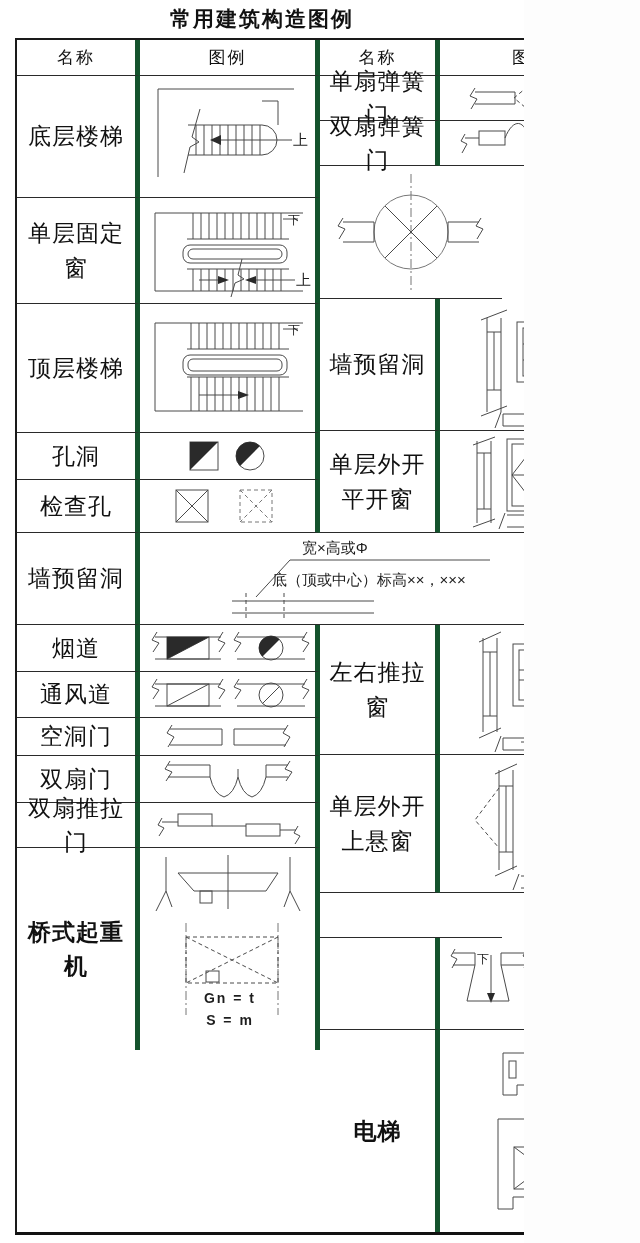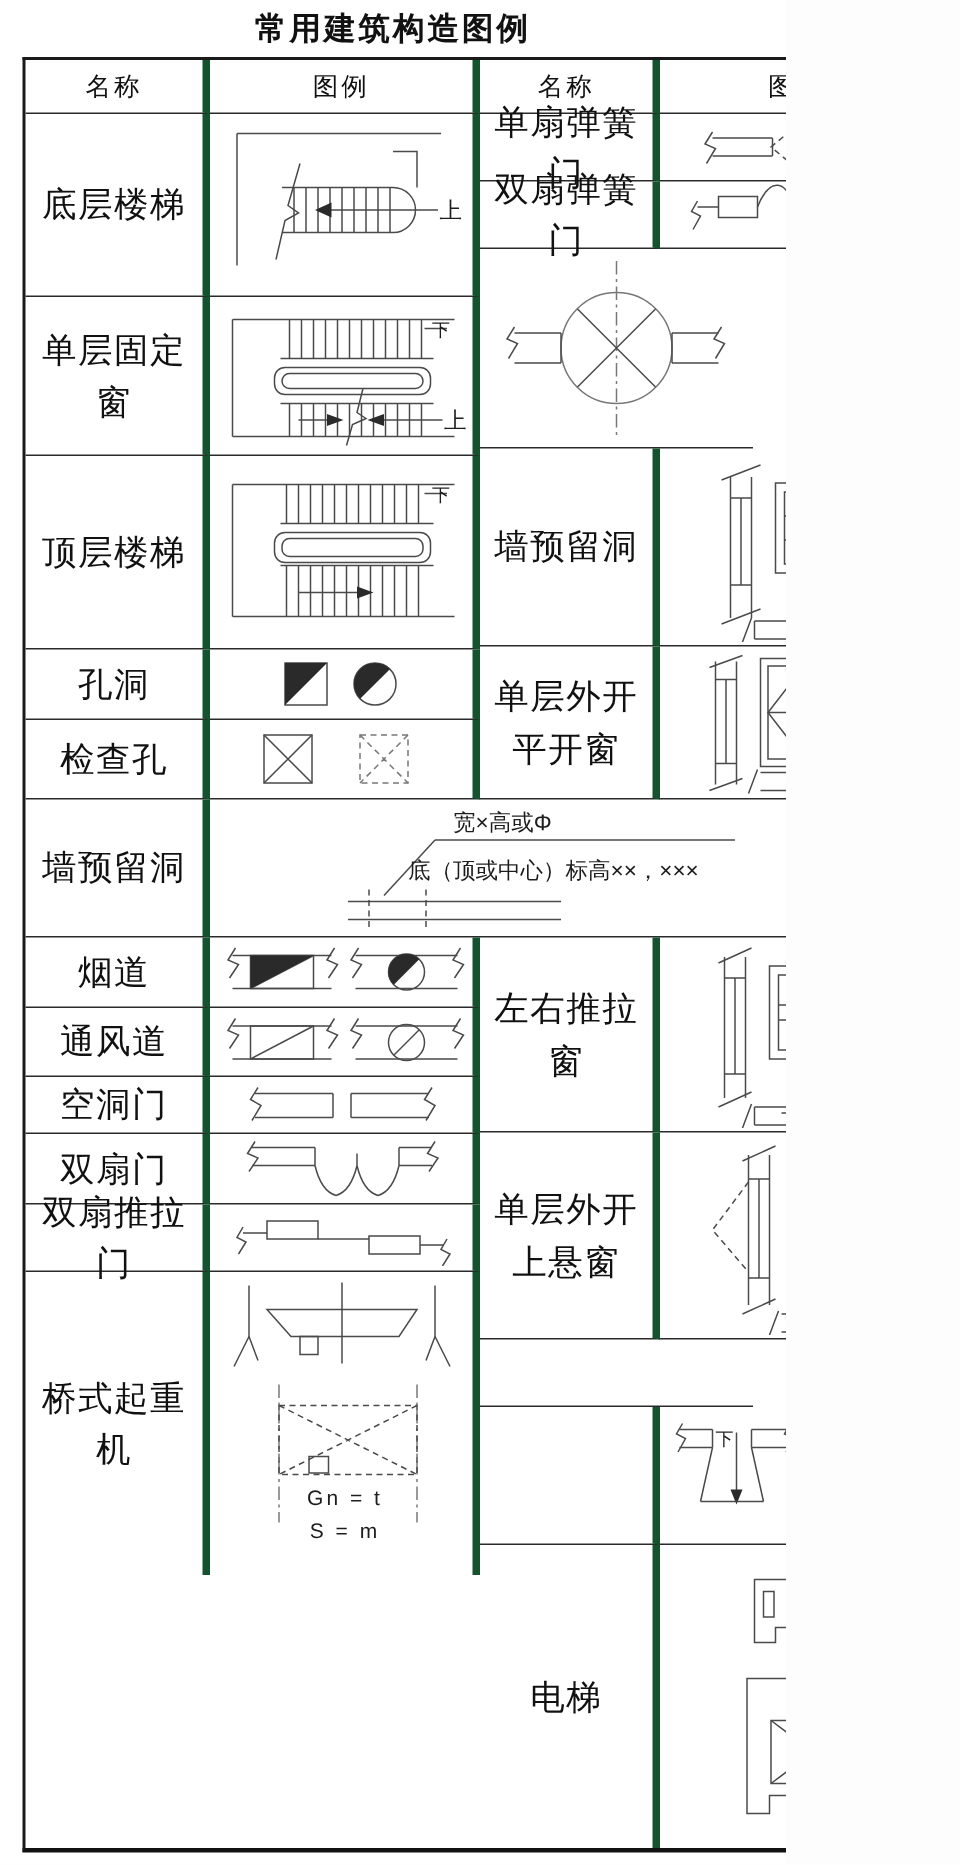--- a/index.html
+++ b/index.html
@@ -6,21 +6,21 @@
   .page{position:relative;width:524px;height:1243px;background:#fff;font-family:"Liberation Sans","DejaVu Sans",sans-serif;color:#111;overflow:hidden;}
   .title{height:38px;display:flex;align-items:center;justify-content:center;font-size:21px;font-weight:bold;letter-spacing:2px;}
   .tbl{margin-left:15px;width:611px;border:2px solid #1a1a1a;border-right:4px solid #111;border-bottom:3px solid #111;box-sizing:border-box;background:#fff;}
   .band{display:flex;}
   .half{display:flex;flex-direction:column;}
   .half.l{width:303px;}
   .half.r{width:302px;}
   .row{display:flex;box-sizing:border-box;}
   .cell{box-sizing:border-box;border-right:5px solid #14532d;border-bottom:1px solid #2a2a2a;display:flex;align-items:center;justify-content:center;}
   .cell.lastcol{border-right:none;}
-  .cell.lastrow{border-bottom:none;}
+  .cell.lastrow{border-bottom:none;font-weight:bold;}
   .w-n1{width:123px;} .w-g1{width:180px;} .w-n2{width:120px;} .w-g2{width:182px;}
   .name{font-size:23px;letter-spacing:1px;text-align:center;white-space:pre-line;line-height:1.5;}
   .hdr{font-size:17px;letter-spacing:2px;}
   .wide{width:482px;}
   .dg *{stroke:#4a4a4a;fill:none;stroke-width:1;}
   .dg .lt{stroke:#a5a5a5;}
   .dg .md{stroke:#777;}
   .dg .dash{stroke-dasharray:4 3;}
   .dg .ddot{stroke-dasharray:9 3 2 3;}
   .dg .blk{fill:#2a2a2a;stroke:none;}

